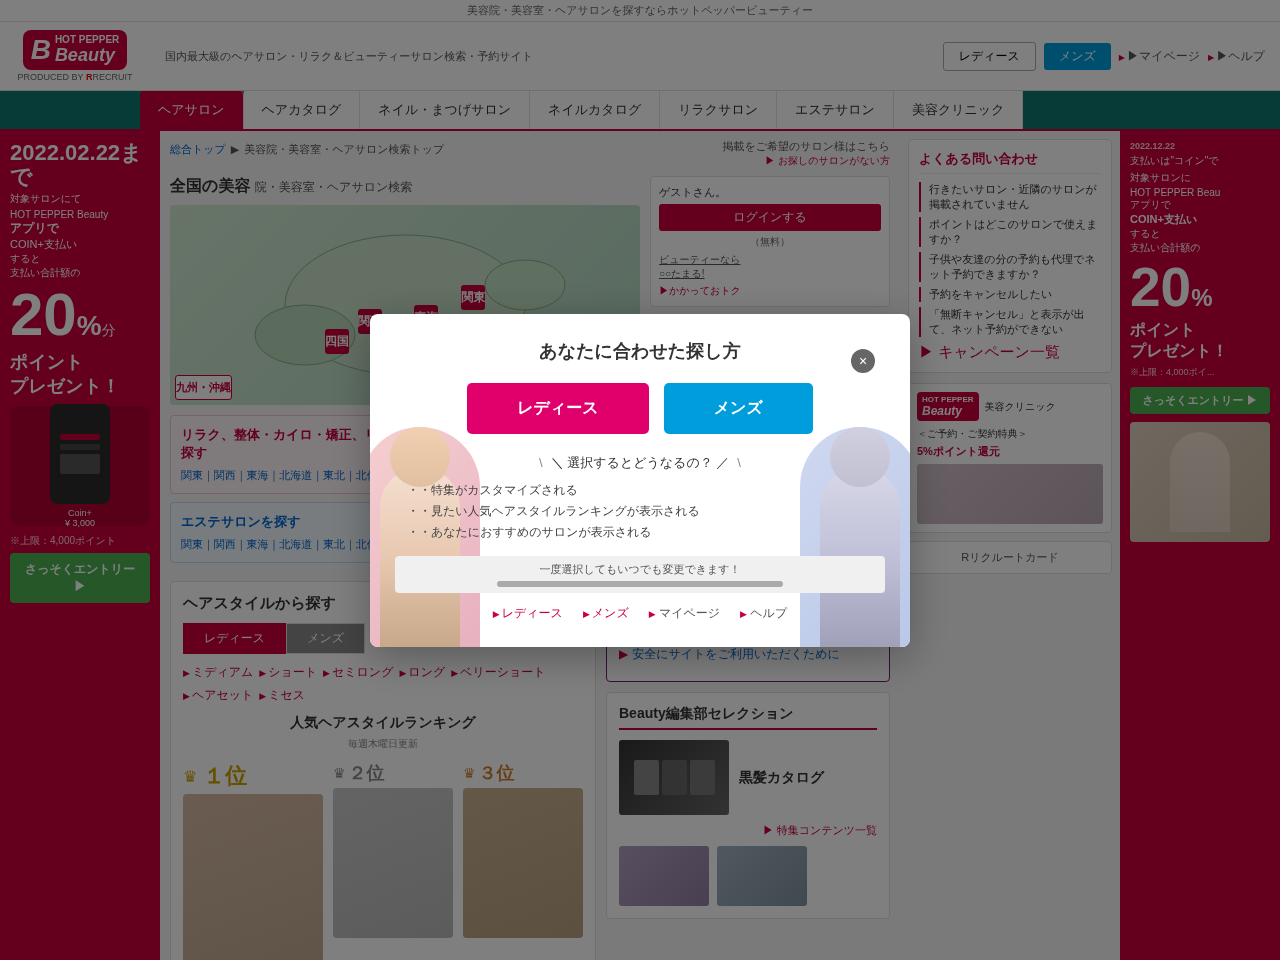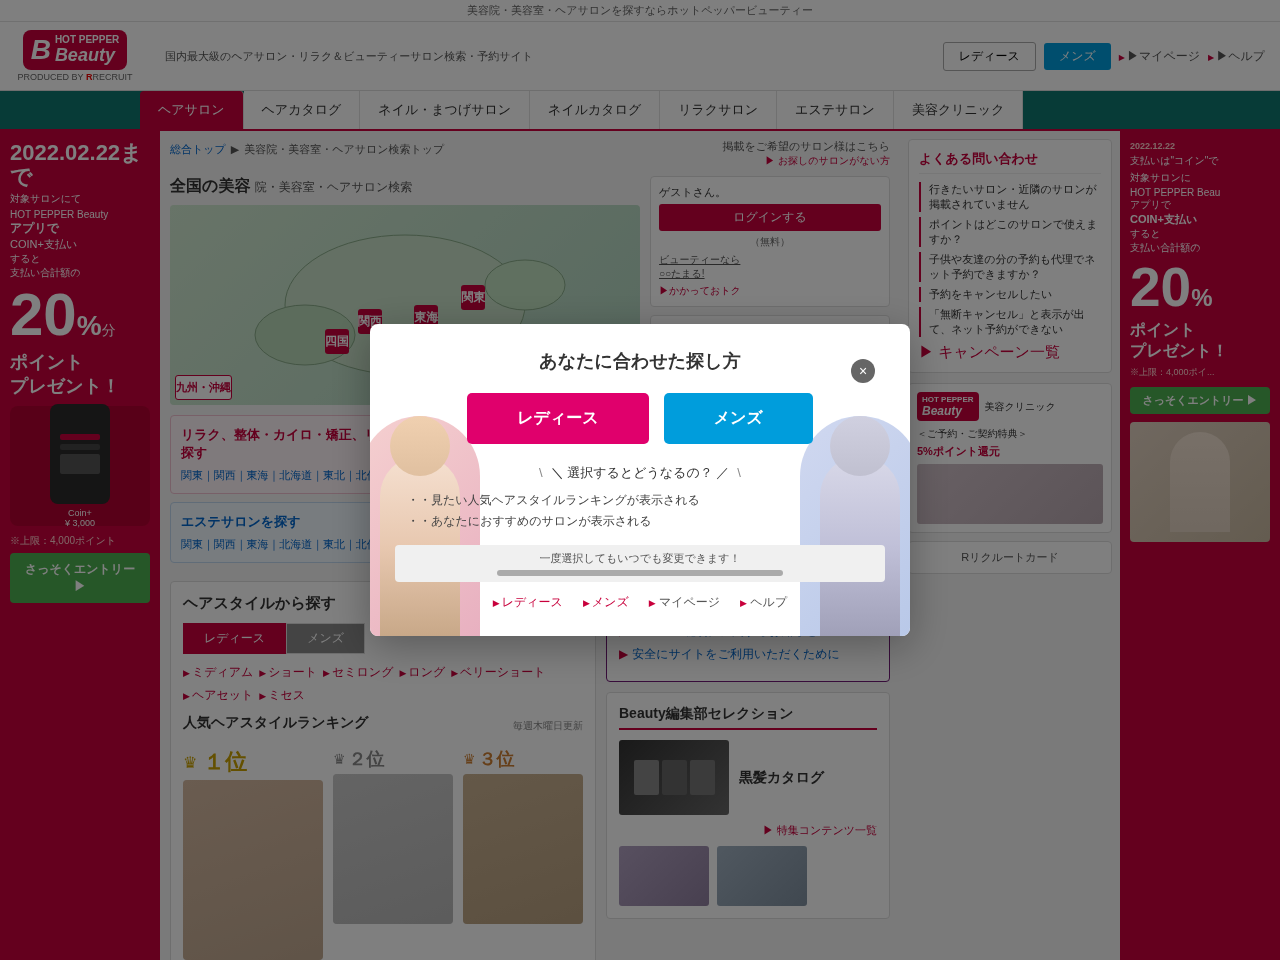--- a/index.html
+++ b/index.html
@@ -279,21 +279,21 @@
         </div>
         <div class="hair-links">
           <a href="#" class="hair-link">ミディアム</a>
           <a href="#" class="hair-link">ショート</a>
           <a href="#" class="hair-link">セミロング</a>
           <a href="#" class="hair-link">ロング</a>
           <a href="#" class="hair-link">ベリーショート</a>
           <a href="#" class="hair-link">ヘアセット</a>
           <a href="#" class="hair-link">ミセス</a>
         </div>
-        <div style="display:flex;justify-content:space-between;align-items:center;">
+        <div style="display:flex;justify-content:space-between;align-items:center;flex-direction:column;">
           <div class="ranking-title">人気ヘアスタイルランキング</div>
           <div style="font-size:10px;color:#888;">毎週木曜日更新</div>
         </div>
         <div class="ranking-items">
           <div class="rank-item">
             <div style="display:flex;align-items:center;gap:3px;margin-bottom:3px;">
               <span style="color:#c8a000;font-size:16px;">♛</span>
               <span class="rank-badge"></span>
               <span style="font-size:22px;font-weight:bold;color:#c8a000;">１位</span>
             </div>
@@ -426,20 +426,21 @@
 
     <div class="modal-inner">
       <div class="modal-close">×</div>
       <div class="modal-title">あなたに合わせた探し方</div>
       <div class="modal-buttons">
         <button class="modal-btn-ladies">レディース</button>
         <button class="modal-btn-mens">メンズ</button>
       </div>
       <div class="modal-desc-title">＼ 選択するとどうなるの？ ／</div>
       <ul class="modal-features">
+        <li>・特集がカスタマイズされる</li>
         <li>・見たい人気ヘアスタイルランキングが表示される</li>
         <li>・あなたにおすすめのサロンが表示される</li>
       </ul>
       <div class="modal-notice">
         <span>一度選択してもいつでも変更できます！</span>
         <div style="width:60%;height:6px;background:#aaa;border-radius:3px;margin:4px auto 0;"></div>
       </div>
       <div class="modal-sub-btns">
         <span class="modal-sub-btn">レディース</span>
         <span class="modal-sub-btn">メンズ</span>

